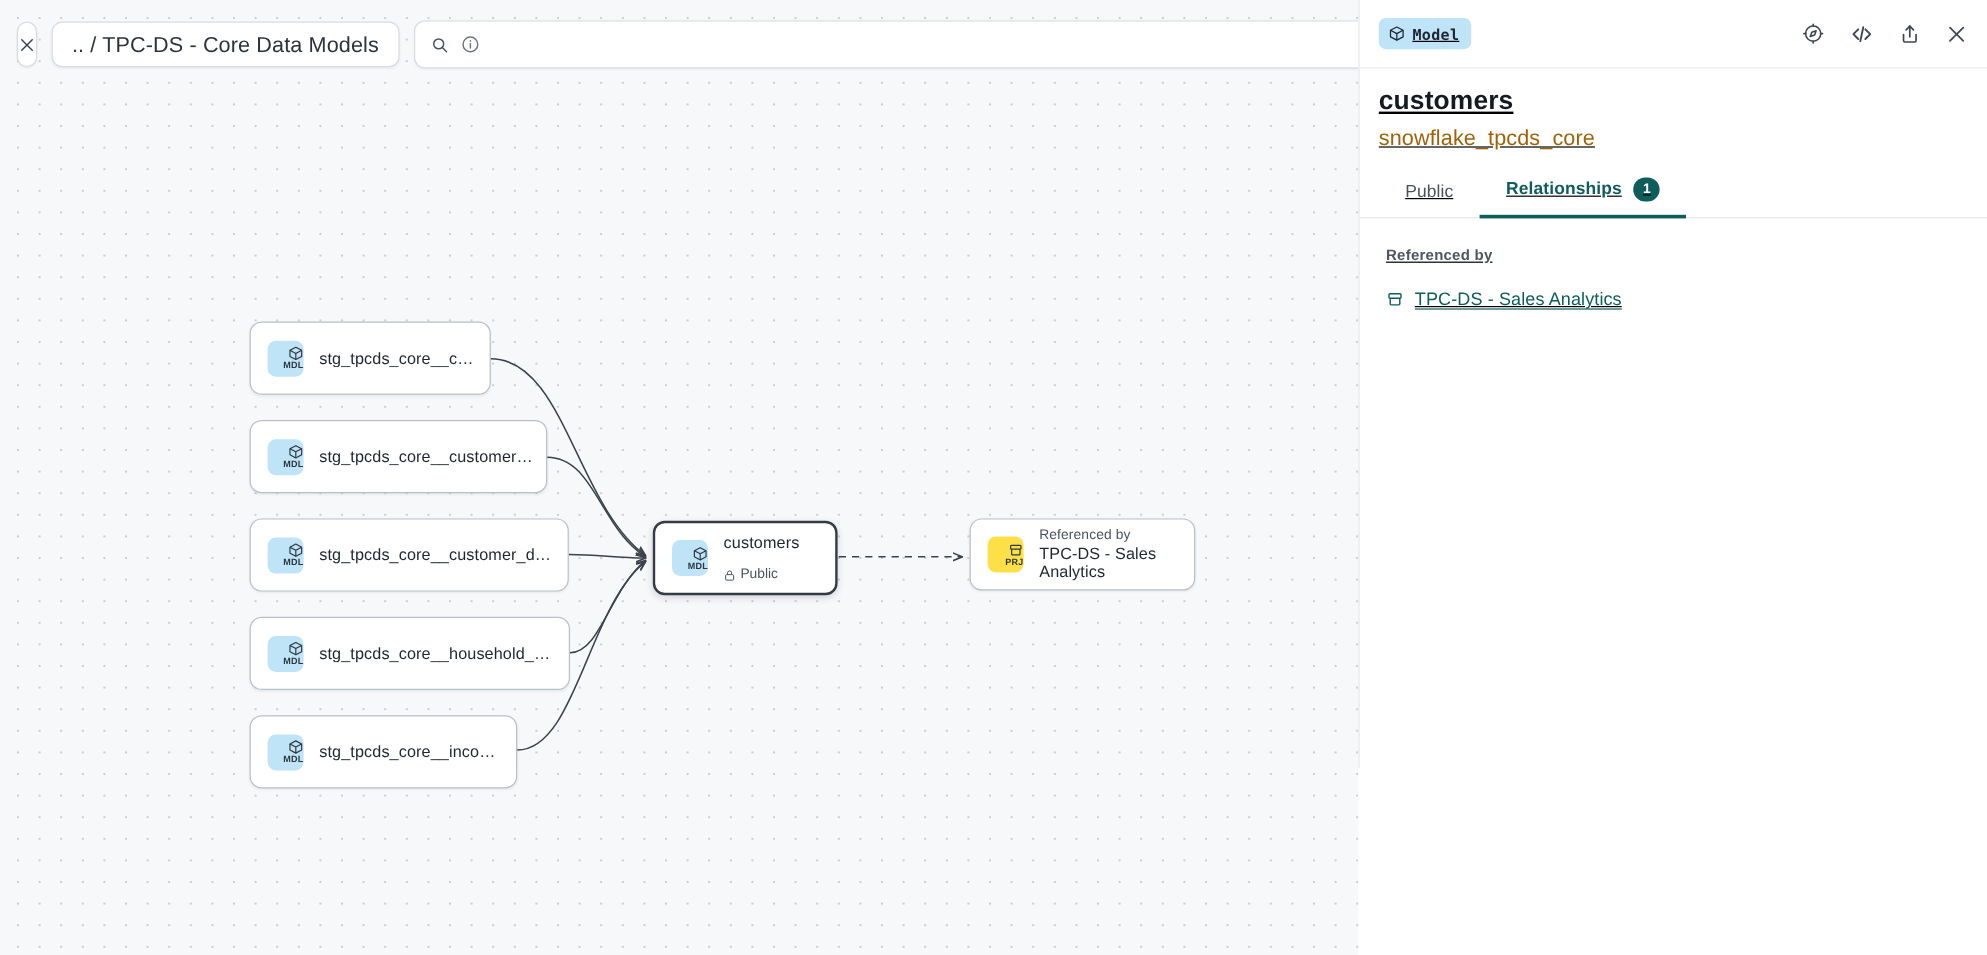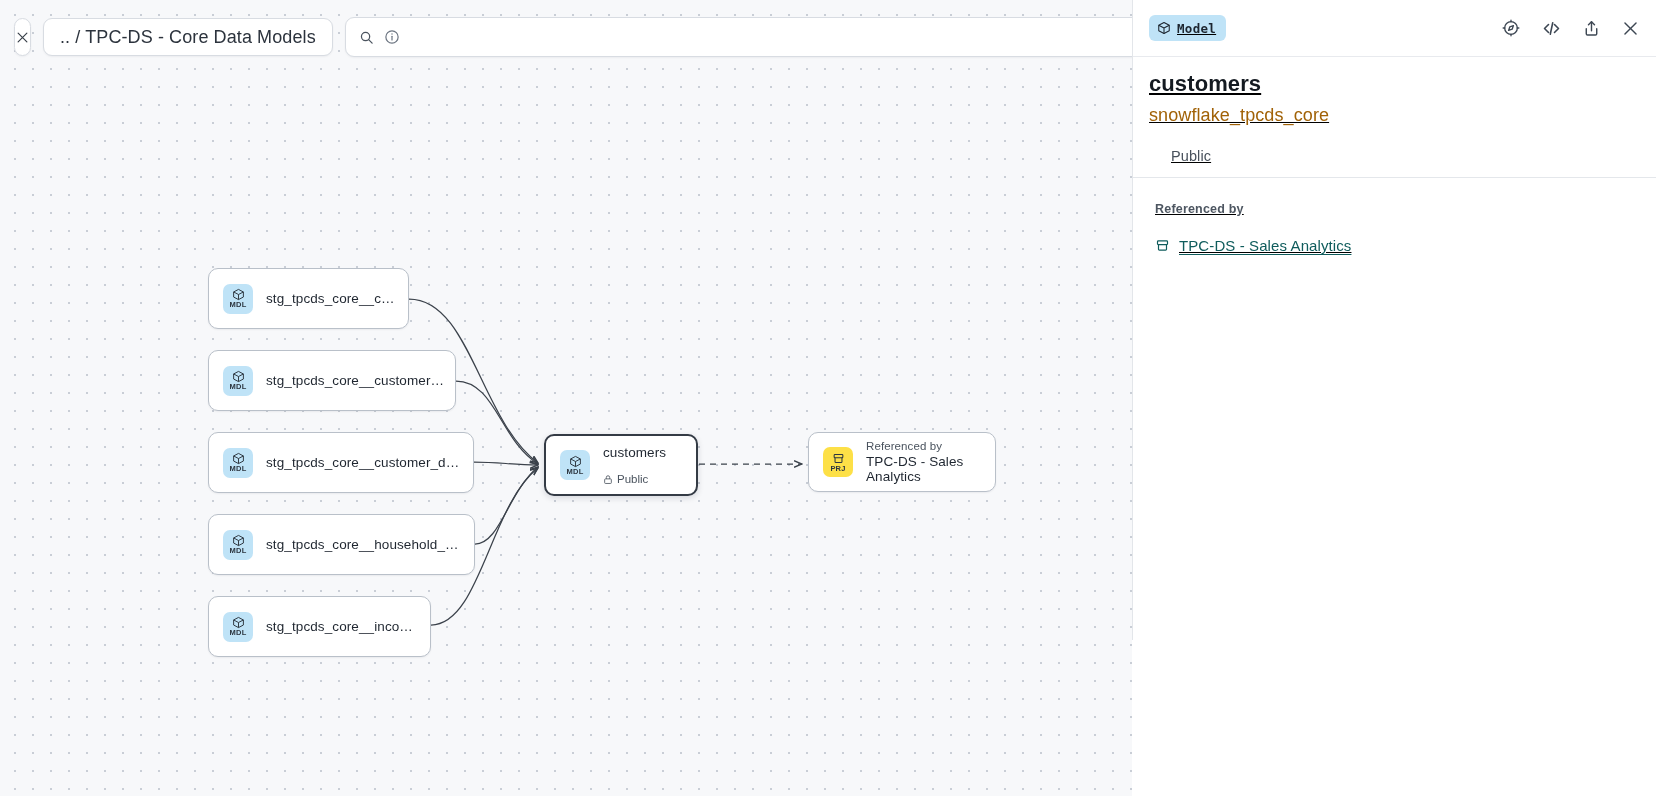--- a/index.html
+++ b/index.html
@@ -77,21 +77,21 @@
   }
   .node.selected {
     border: 2px solid #343b45;
     box-shadow: 0 2px 6px rgba(16,24,40,.14);
   }
   .chip {
     width: 30px; height: 30px; flex: 0 0 30px;
     border-radius: 7px;
     background: #bfe3f7;
     display: flex; flex-direction: column;
-    align-items: center; justify-content: center;
+    align-items: flex-end; justify-content: center;
     gap: 0px;
   }
   .chip.prj { background: #fde047; }
   .chip-txt { font-size: 7.5px; font-weight: 700; color: #2d3640; line-height: 8px; letter-spacing: .2px; }
   .node-body { margin-left: 13px; min-width: 0; overflow: hidden; padding-right: 10px;}
   .node-title {
     font-size: 13.5px; color: #1f2630;
     white-space: nowrap; overflow: hidden; text-overflow: ellipsis;
     letter-spacing: .1px;
   }
@@ -364,20 +364,24 @@
 
     <div id="panel-head">
       <div id="panel-title">customers</div>
       <div id="panel-subtitle">snowflake_tpcds_core</div>
     </div>
 
     <div id="tabs">
       <div class="tab">
         <span>Public</span>
       </div>
+      <div class="tab active">
+        <span>Relationships</span>
+        <span class="tab-badge">1</span>
+      </div>
     </div>
 
     <div id="panel-body">
       <div id="ref-label">Referenced by</div>
       <div id="ref-link-row">
         <svg class="ico" width="15" height="15" viewBox="0 0 24 24" fill="none" stroke="#0f5c5c" stroke-width="1.9" stroke-linejoin="round">
           <rect x="4" y="4.5" width="16" height="6" rx="1.4"></rect>
             <path d="M5.6 10.5v7.4a1.4 1.4 0 0 0 1.4 1.4h10a1.4 1.4 0 0 0 1.4-1.4v-7.4"></path>
         </svg>
         <span id="ref-link-text">TPC-DS - Sales Analytics</span>

